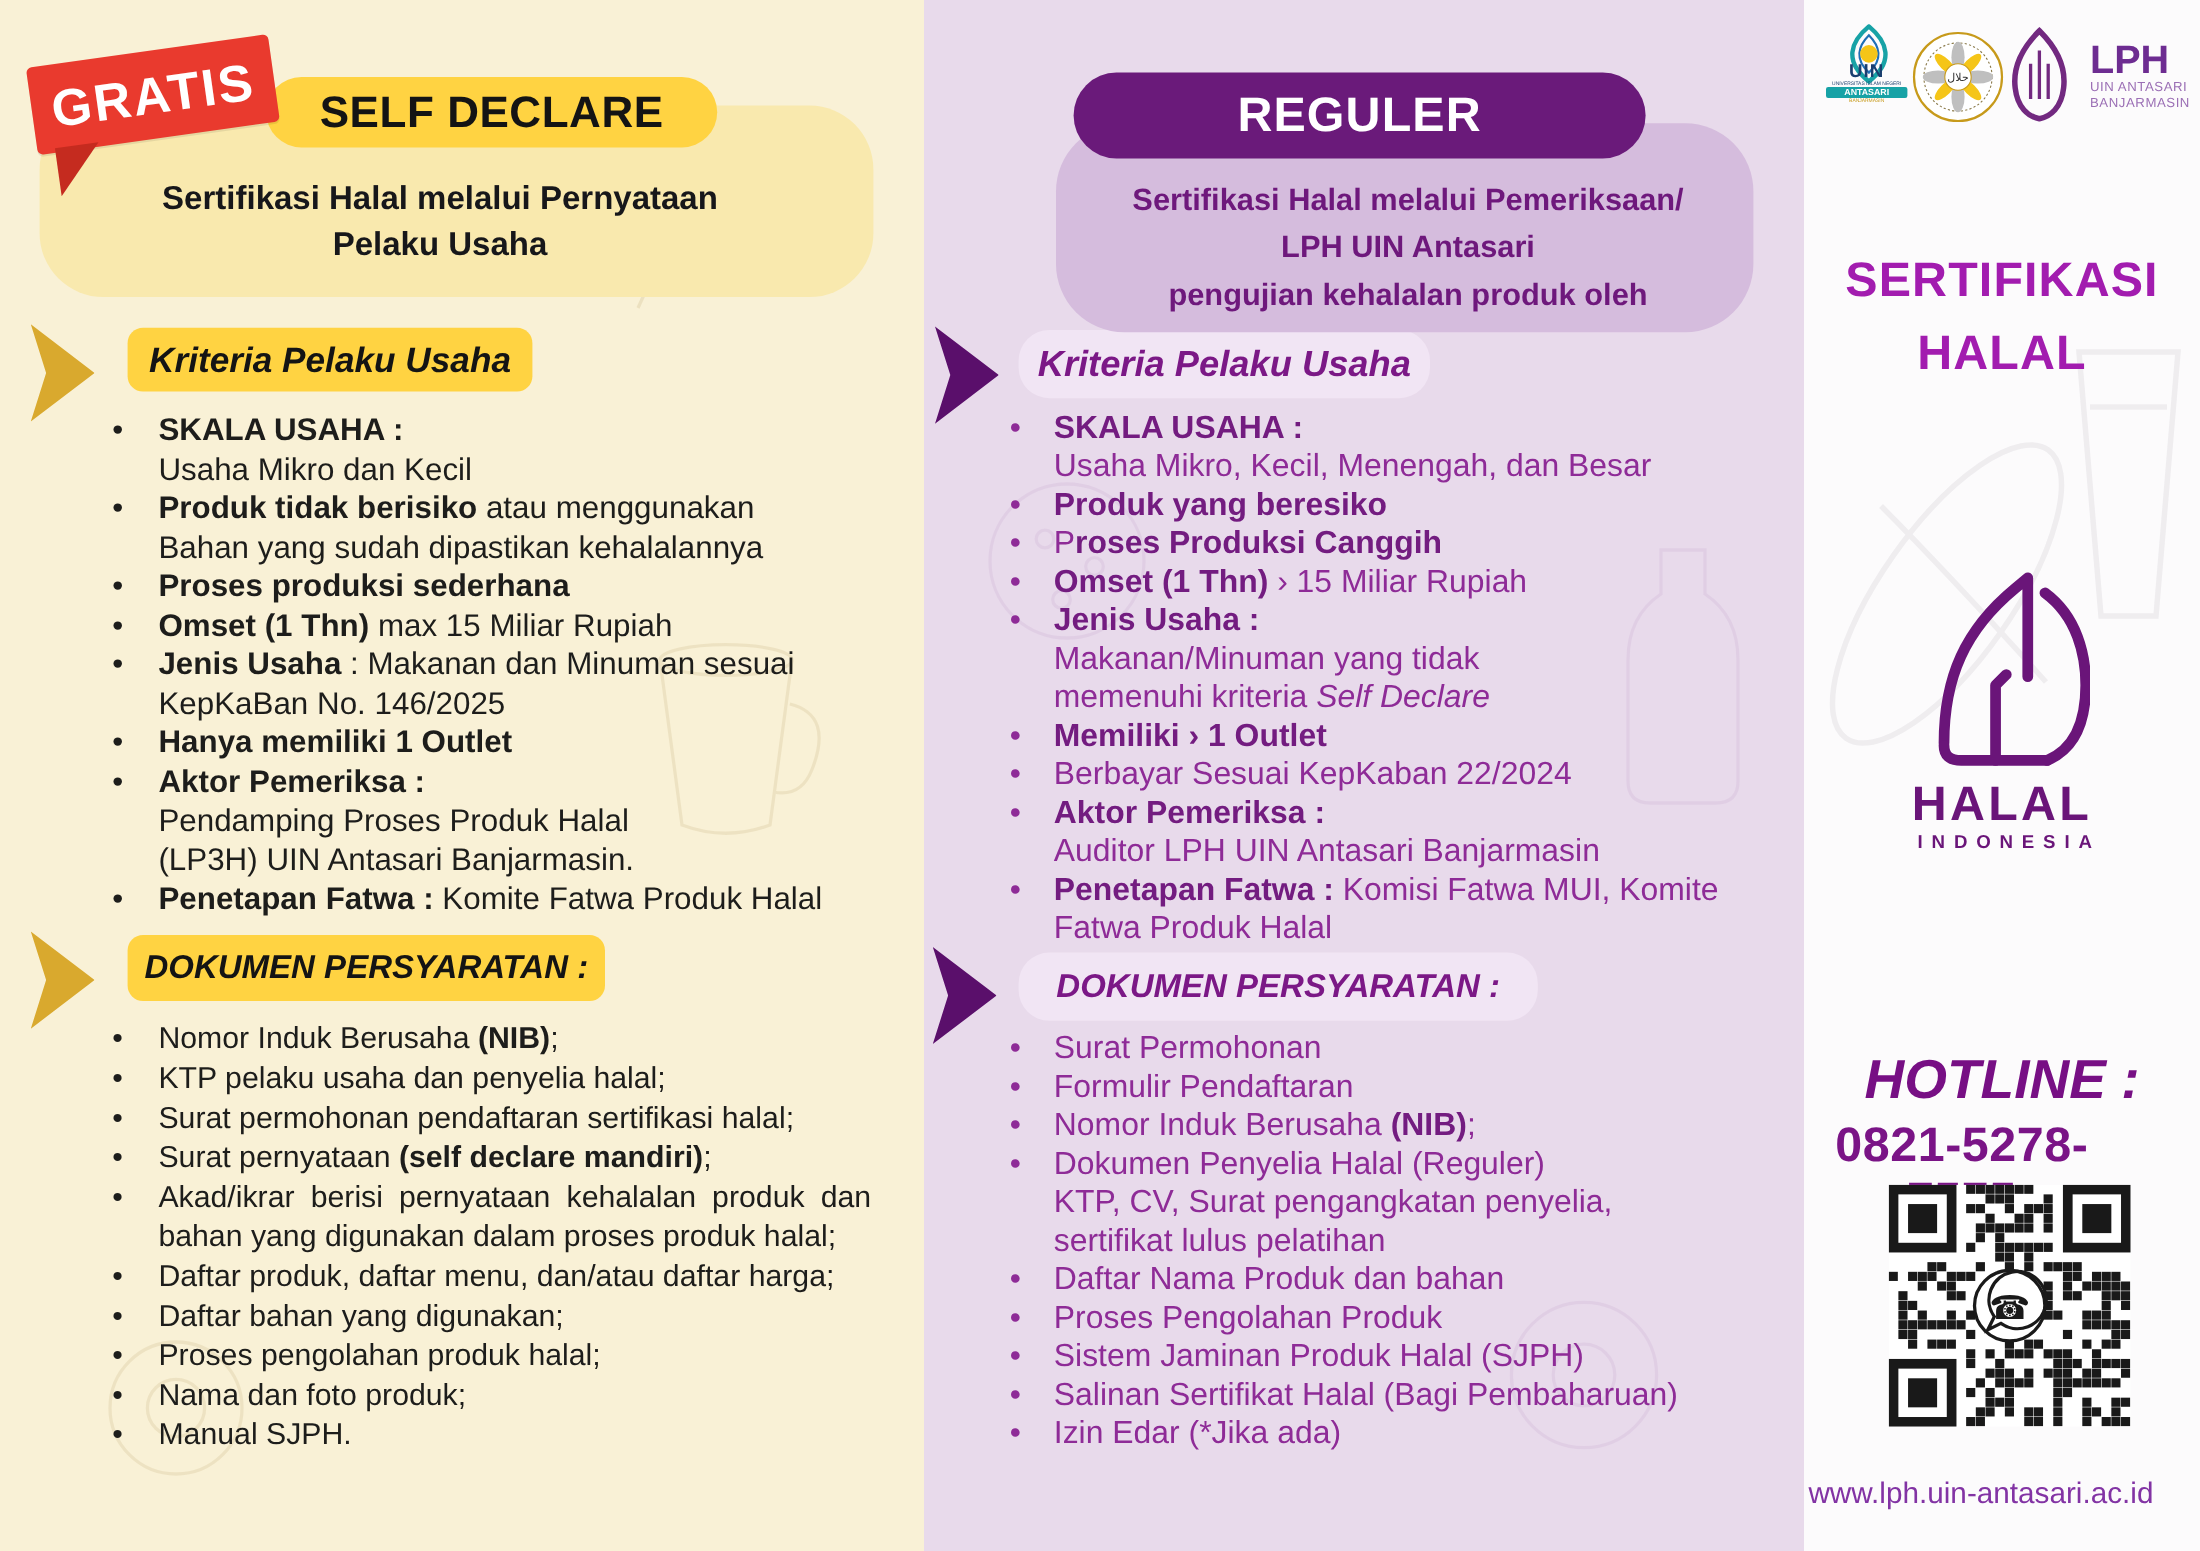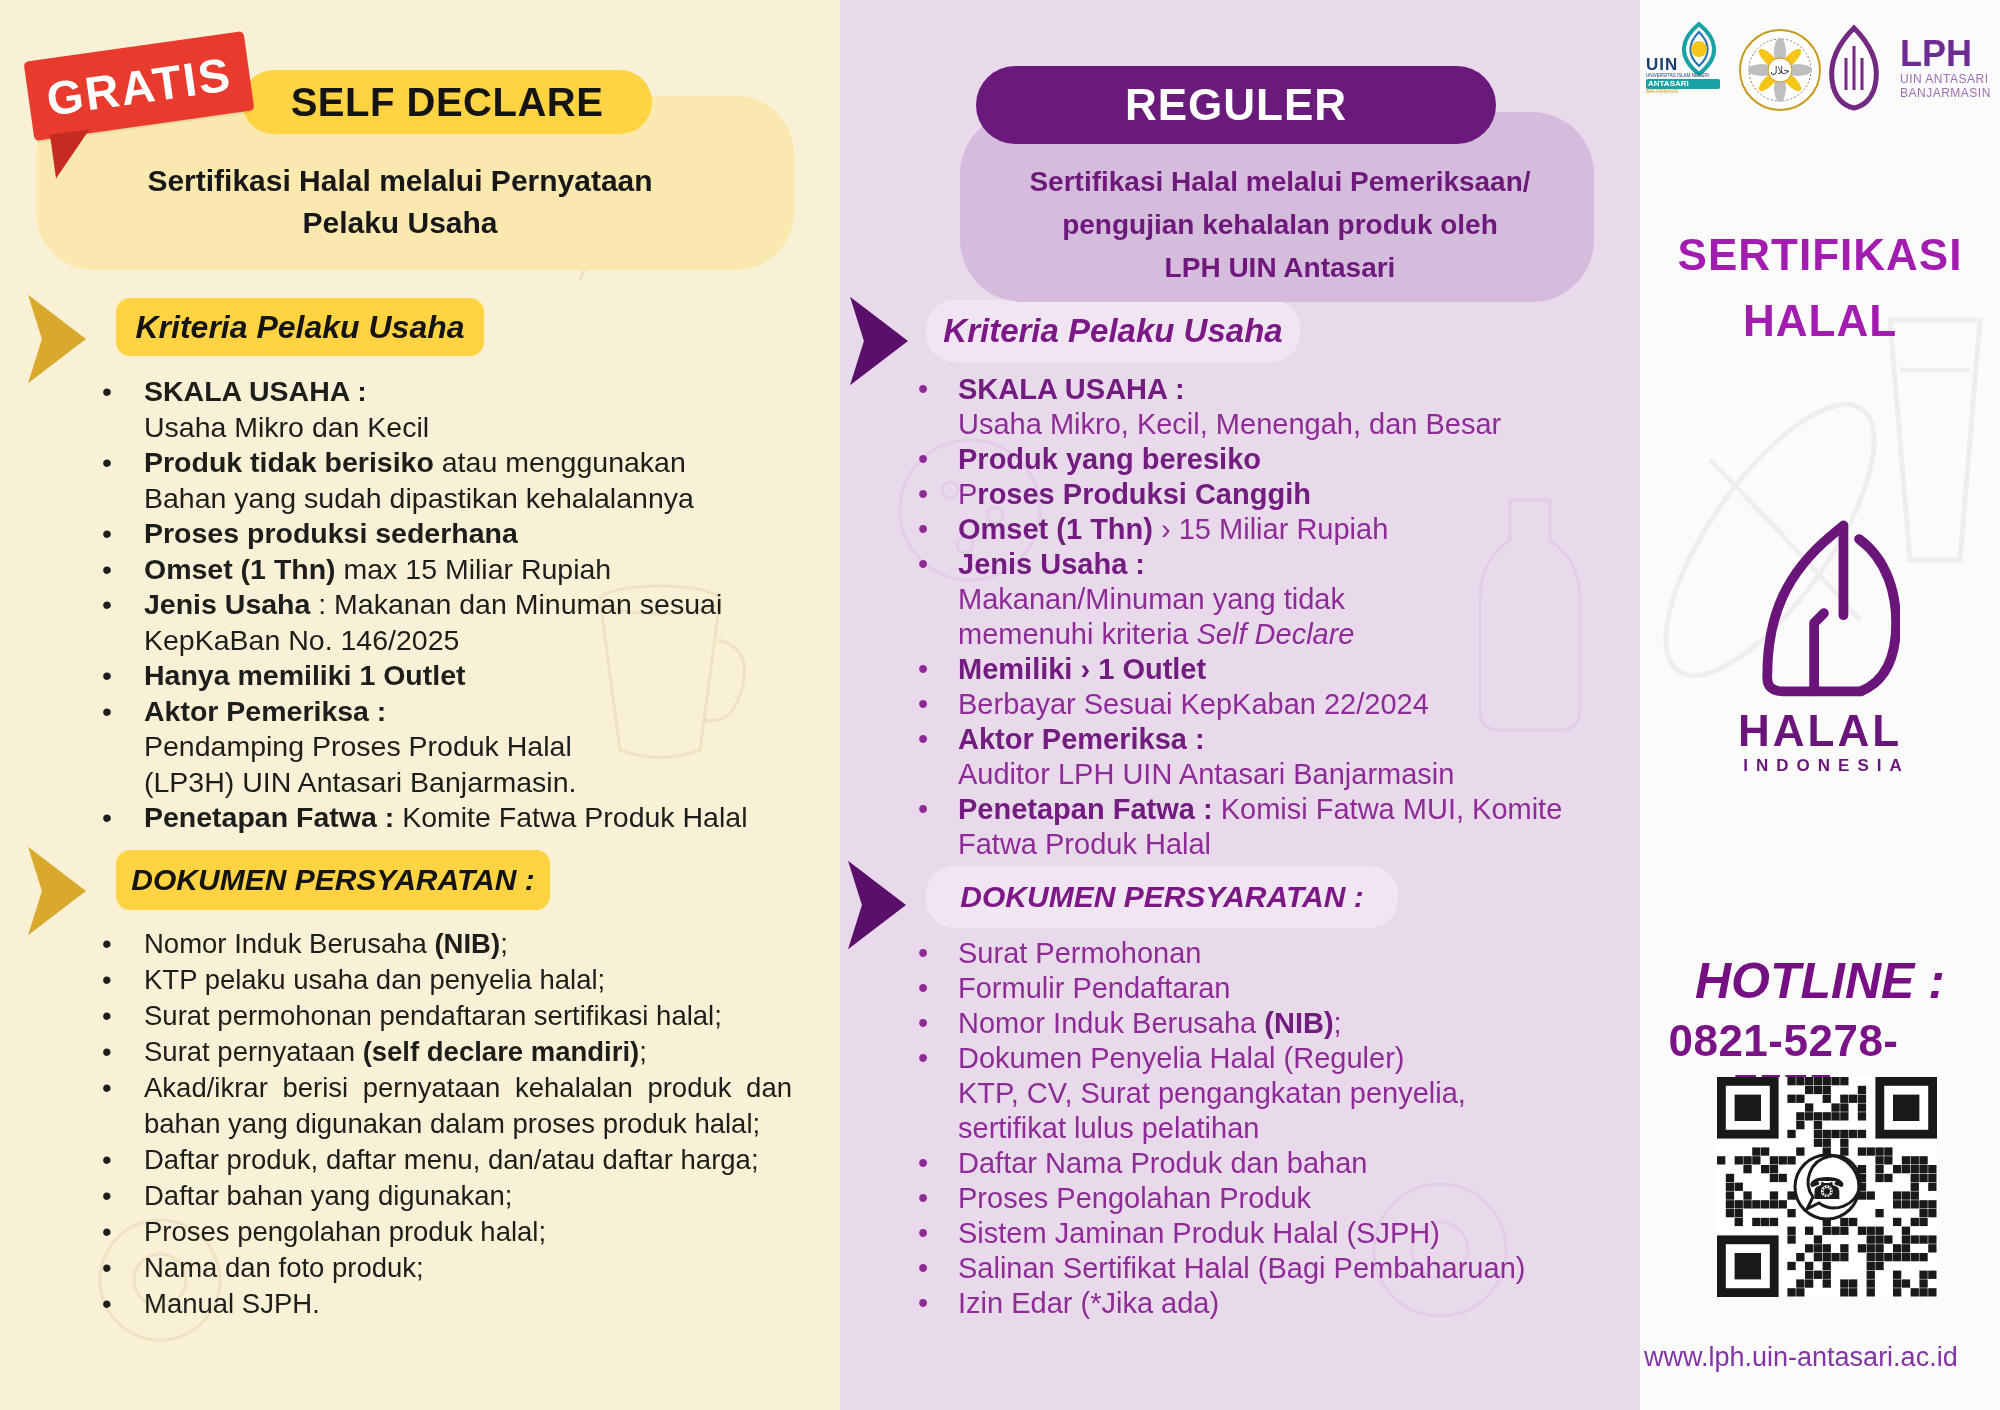--- a/index.html
+++ b/index.html
@@ -182,22 +182,22 @@
           <circle cx="100" cy="100" r="28"></circle>
       </g>
     </svg>
 
     <div class="reg-pill">
       <span>REGULER</span>
     </div>
     <div class="m-descbox"></div>
     <div class="m-desc">
       <div>Sertifikasi Halal melalui Pemeriksaan/</div>
+      <div>LPH UIN Antasari</div>
       <div>pengujian kehalalan produk oleh</div>
-      <div>LPH UIN Antasari</div>
     </div>
 
     <div class="arrow purp" style="left:10px;top:294px;"></div>
     <div class="p-label" style="left:86px;top:300px;width:374px;height:62px;font-size:33px;">
       <span>Kriteria Pelaku Usaha</span>
     </div>
 
     <div class="list" id="mid-criteria">
         <div class="line"><span class="blt">•</span><span class="txt"><span class="bold">SKALA USAHA :</span></span></div>
         <div class="line"><span class="txt"><span>Usaha Mikro, Kecil, Menengah, dan Besar</span></span></div>
@@ -247,21 +247,21 @@
         <path d="M20 20 L40 260 h50 L110 20 z"></path>
           <path d="M30 70 h70"></path>
       </g>
     </svg>
 
     <svg class="abs" style="left:34px;top:22px;" width="50" height="100" viewBox="0 0 50 100">
       <path d="M25 2 C42 16 48 34 25 52 C2 34 8 16 25 2 Z" fill="none" stroke="#17a2a6" stroke-width="4"></path>
       <path d="M25 10 C35 20 38 32 25 44 C12 32 15 20 25 10 Z" fill="none" stroke="#1f6fb5" stroke-width="2"></path>
       <circle cx="25" cy="27" r="8" fill="#F5C518"></circle>
     </svg>
-    <div class="abs" style="left:6px;top:56px;width:74px;">
+    <div class="abs" style="left:20px;top:56px;width:74px;text-align:center;">
       <div class="uin-abbr">UIN</div>
       <div class="uin-tiny">UNIVERSITAS ISLAM NEGERI</div>
       <div class="uin-band">ANTASARI</div>
       <div class="uin-city">BANJARMASIN</div>
     </div>
 
     <svg class="abs" style="left:98px;top:28px;" width="84" height="84" viewBox="0 0 84 84">
       <circle cx="42" cy="42" r="40" fill="#fff" stroke="#C79A1B" stroke-width="2"></circle>
       <circle cx="42" cy="42" r="31" fill="none" stroke="#8a7a4a" stroke-width="1" stroke-dasharray="2 2"></circle>
       <g transform="translate(42 42)">

